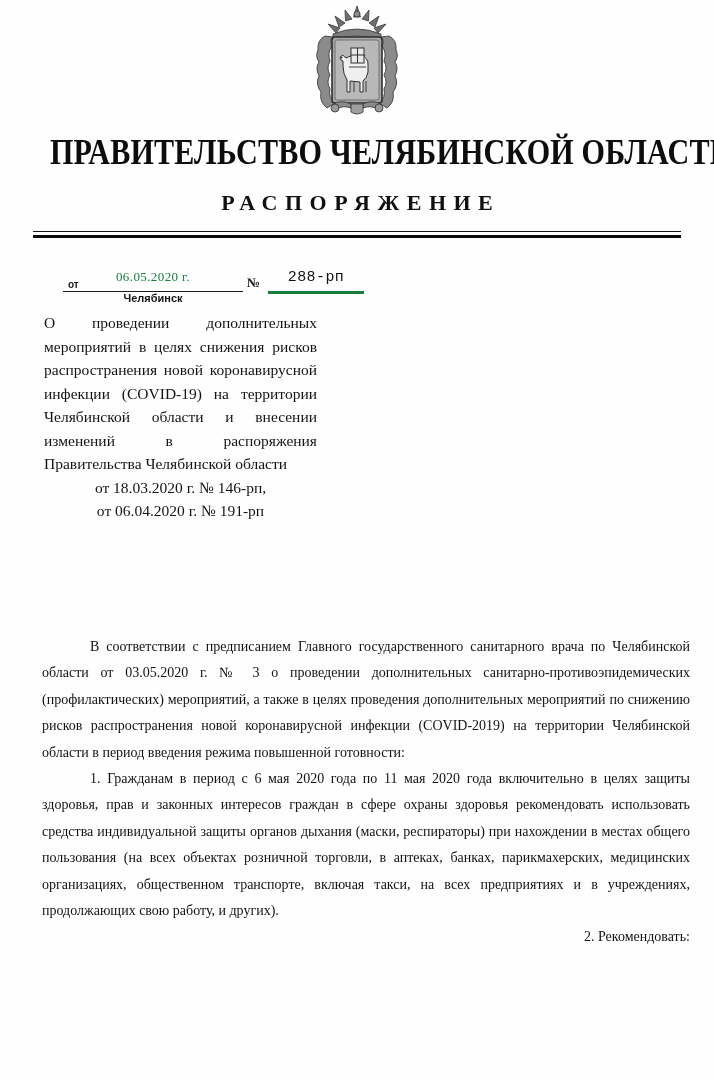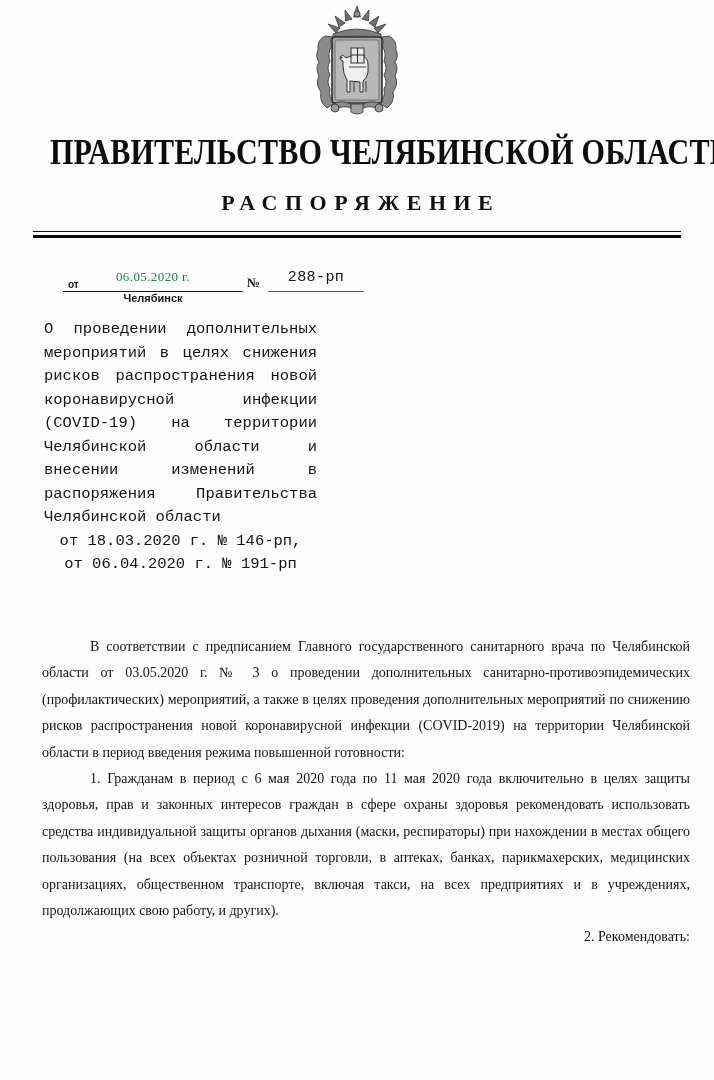--- a/index.html
+++ b/index.html
@@ -139,21 +139,21 @@
     font-size: 13px;
     font-weight: 700;
     color: #151515;
   }
   .dateline .num-slot {
     position: absolute;
     left: 224px;
     top: 0;
     width: 96px;
     height: 23px;
-    border-bottom: 1px solid #15803d;
+    border-bottom: 3px solid #15803d;
     text-align: center;
   }
   .dateline .num-slot span {
     font-family: "Liberation Mono", "DejaVu Sans Mono", monospace;
     font-size: 15px;
     letter-spacing: 0.4px;
     color: #121212;
   }
   .dateline .city {
     position: absolute;
@@ -164,27 +164,26 @@
     font-family: Liberation Sans, sans-serif;
     font-size: 11px;
     font-weight: 700;
     color: #141414;
   }
 
   
   .subject {
     position: absolute;
     left: 44px;
-    top: 318px;
+    top: 311px;
     width: 273px;
     font-size: 15.5px;
     line-height: 23.5px;
     text-align: justify;
     color: #131313;
-    font-family: Liberation Mono, monospace;
   }
   .subject p {
     margin: 0;
   }
   .subject p.flush {
     text-align: center;
   }
 
   
   .body-text {

